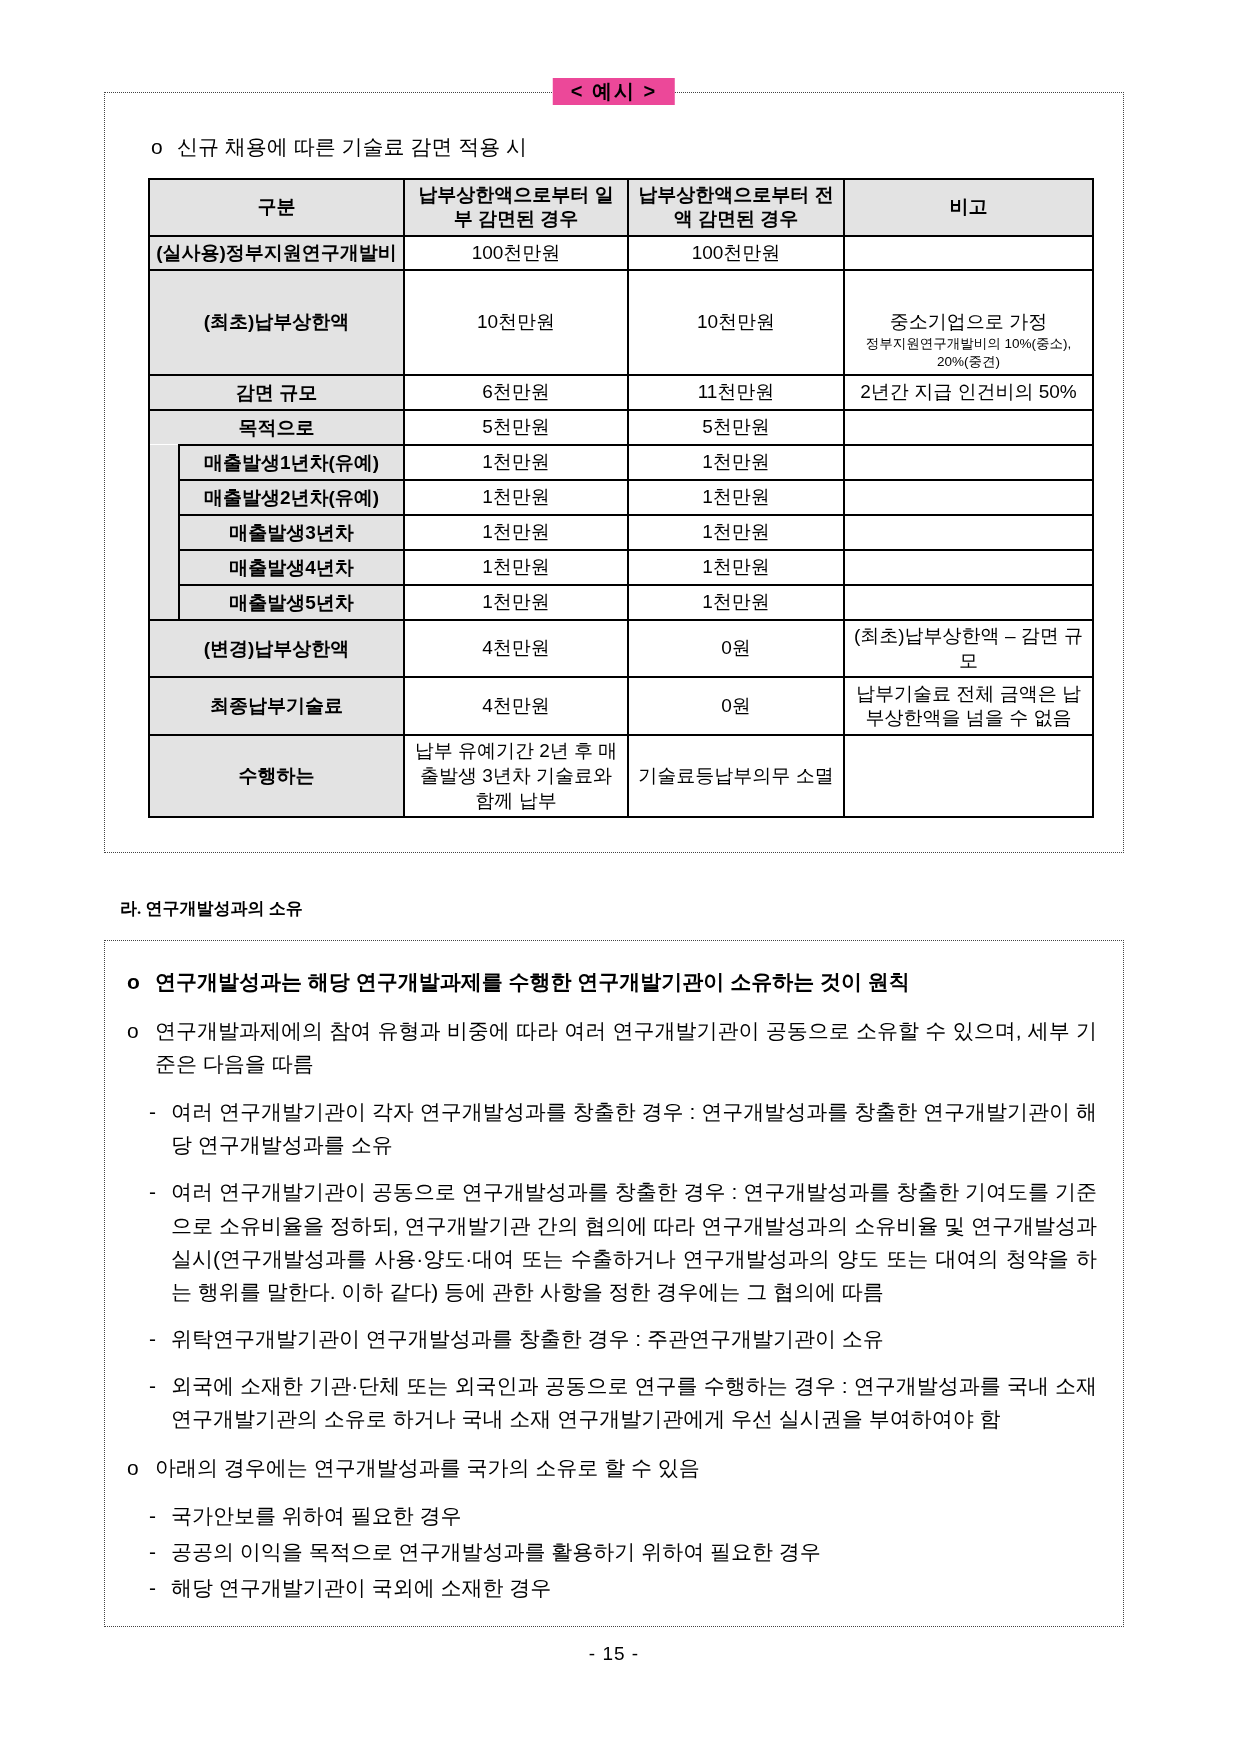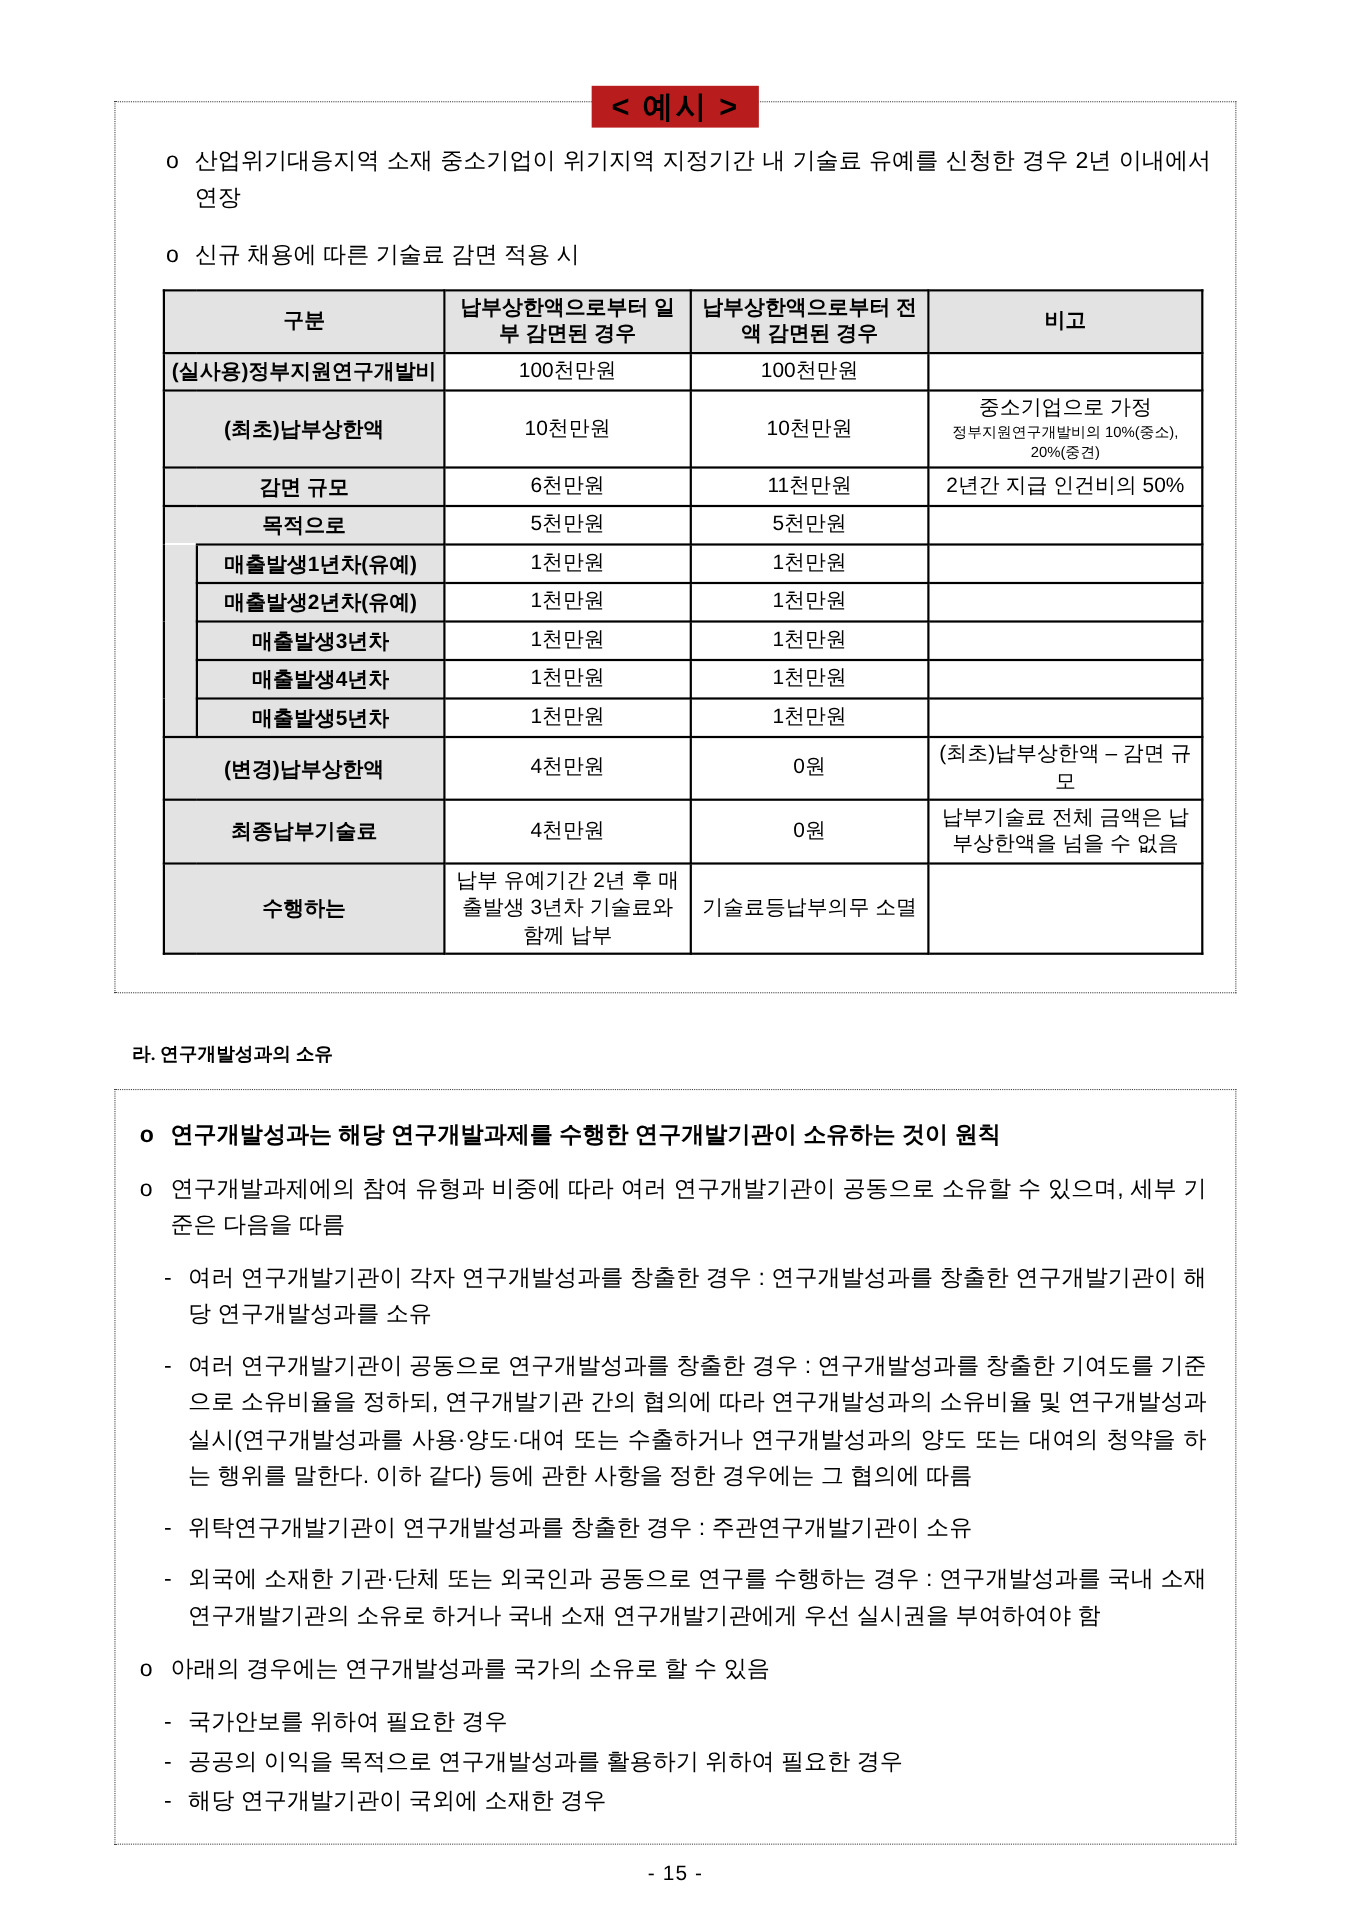--- a/index.html
+++ b/index.html
@@ -12,22 +12,22 @@
     background: #fff;
     overflow: hidden;
   }
 
   
   .dotted-box { border: 1px dotted #444; box-sizing: border-box; }
 
   .example-box { position: relative; padding: 30px 22px 34px 22px; }
   .example-title {
     position: absolute; top: -15px; left: 50%; transform: translateX(-50%);
-    background: #b91c1c; padding: 0 18px;
-    font-size: 28px; font-weight: 700; letter-spacing: 2px; white-space: nowrap;
+    background: #ec4899; padding: 0 18px;
+    font-size: 20px; font-weight: 700; letter-spacing: 2px; white-space: nowrap;
   }
 
   
   .b { font-size: 21px; line-height: 1.55; text-align: justify; margin: 8px 0 20px 0;
        padding-left: 50px; text-indent: -26px; }
   .b .mk { display: inline-block; width: 26px; text-indent: 0; }
   .b.last { margin-bottom: 6px; }
 
   
   table.fee {
@@ -43,21 +43,21 @@
   }
   table.fee th { background: #e3e3e3; font-weight: 700; line-height: 1.3; height: 50px; }
   table.fee td.lbl { background: #e3e3e3; font-weight: 700; }
   table.fee td.strip { background: #e3e3e3; border-top: 2px hidden #000; padding: 0; }
   table.fee td.val { font-weight: 400; line-height: 1.3; }
   tr.rh { height: 35px; border-radius: 12px; }
   tr.rh1 { height: 32px; }
   tr.rh-tall1 { height: 70px; }
   tr.rh-tall2 { height: 58px; }
   tr.rh-tall3 { height: 79px; }
-  .note-main { font-size: 19px; line-height: 1.3; display: block; }
+  .note-main { font-size: 19px; line-height: 1.3; display: block; margin-top: 36px; }
   .note-sub { font-size: 13.5px; line-height: 1.35; display: block; }
 
   
   h2.sec {
     font-family: "Liberation Serif", serif;
     font-size: 17px; font-weight: 700;
     margin: 44px 0 20px 16px;
   }
 
   .own-box { padding: 20px 26px 22px 22px; }
@@ -72,21 +72,20 @@
   .page-footer { margin-top: 16px; text-align: center; font-size: 19px; letter-spacing: 1px; }
 </style>
 </head>
 <body>
 
 <div class="page">
 
   <section class="dotted-box example-box">
     <span class="example-title">&lt; 예시 &gt;</span>
 
-    <p class="b"><span class="mk">o</span><span>산업위기대응지역 소재 중소기업이 위기지역 지정기간 내 기술료 유예를 신청한 경우 2년 이내에서 연장</span></p>
     <p class="b last"><span class="mk">o</span><span>신규 채용에 따른 기술료 감면 적용 시</span></p>
 
     <table class="fee">
       <colgroup>
         <col style="width:30px">
           <col style="width:225px">
           <col style="width:224px">
           <col style="width:216px">
           <col style="width:249px">
       </colgroup>

